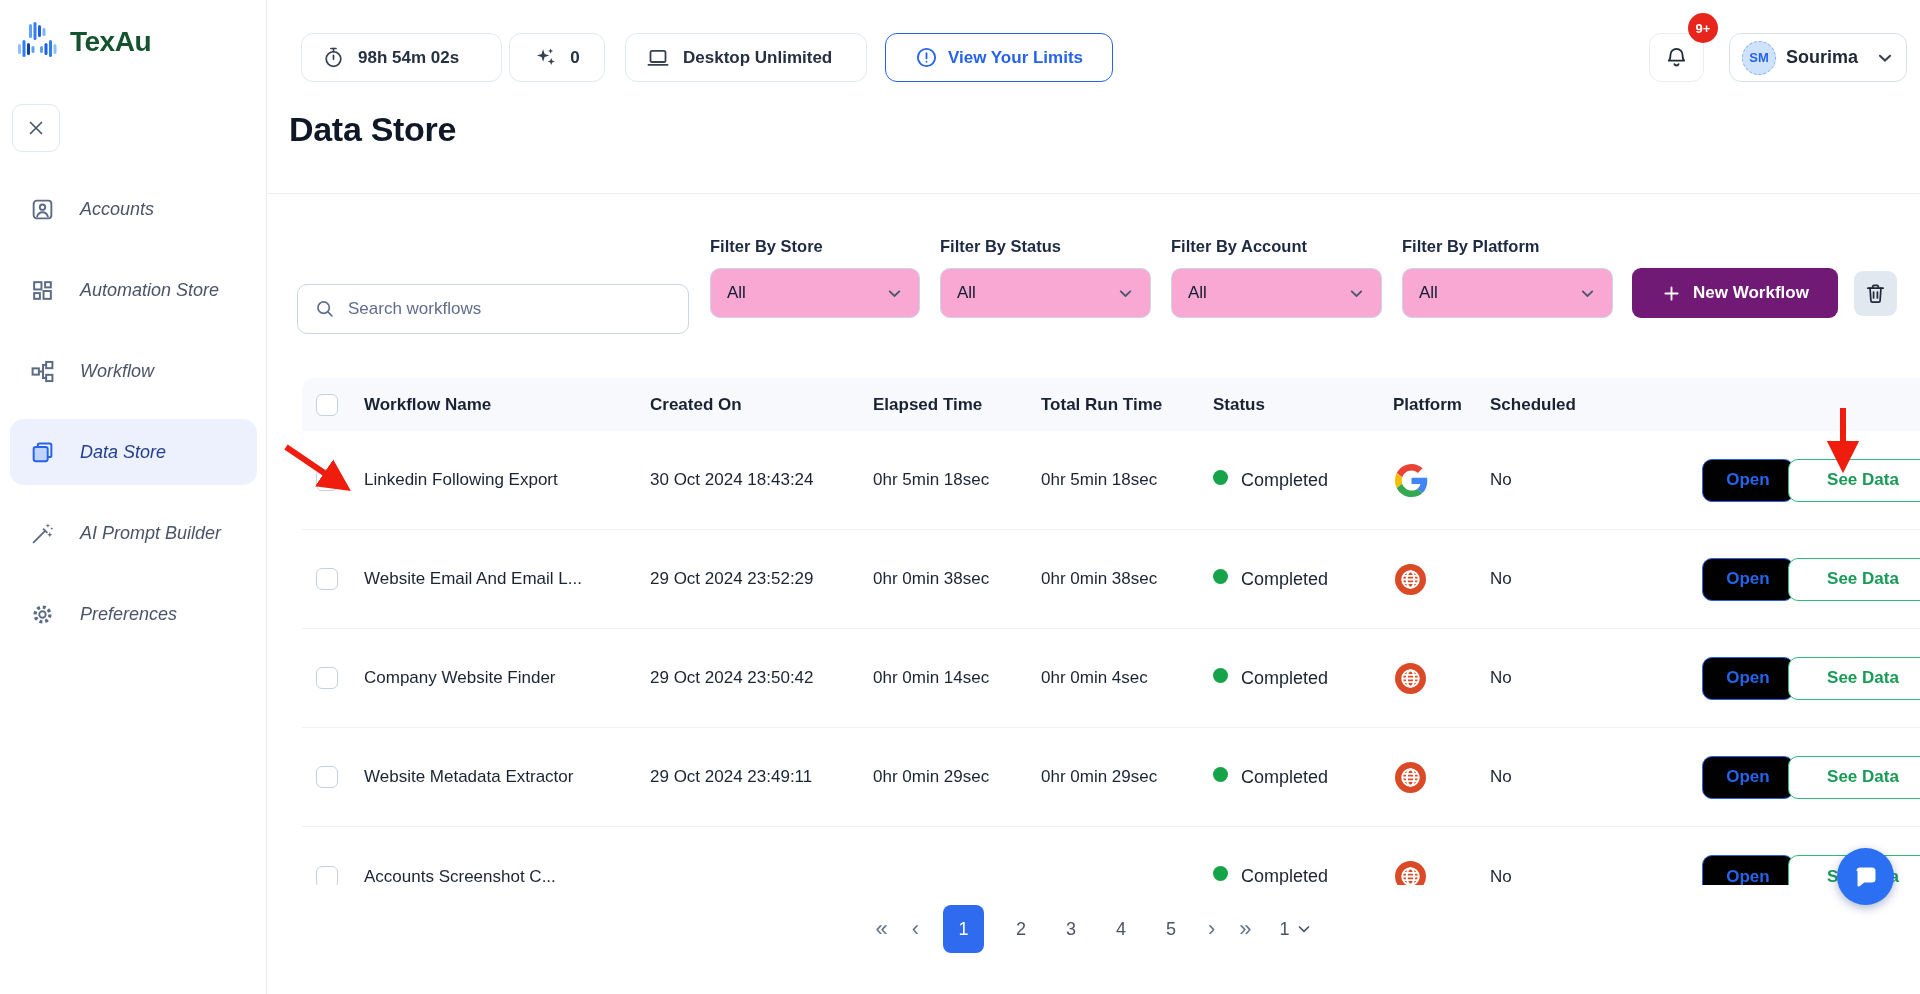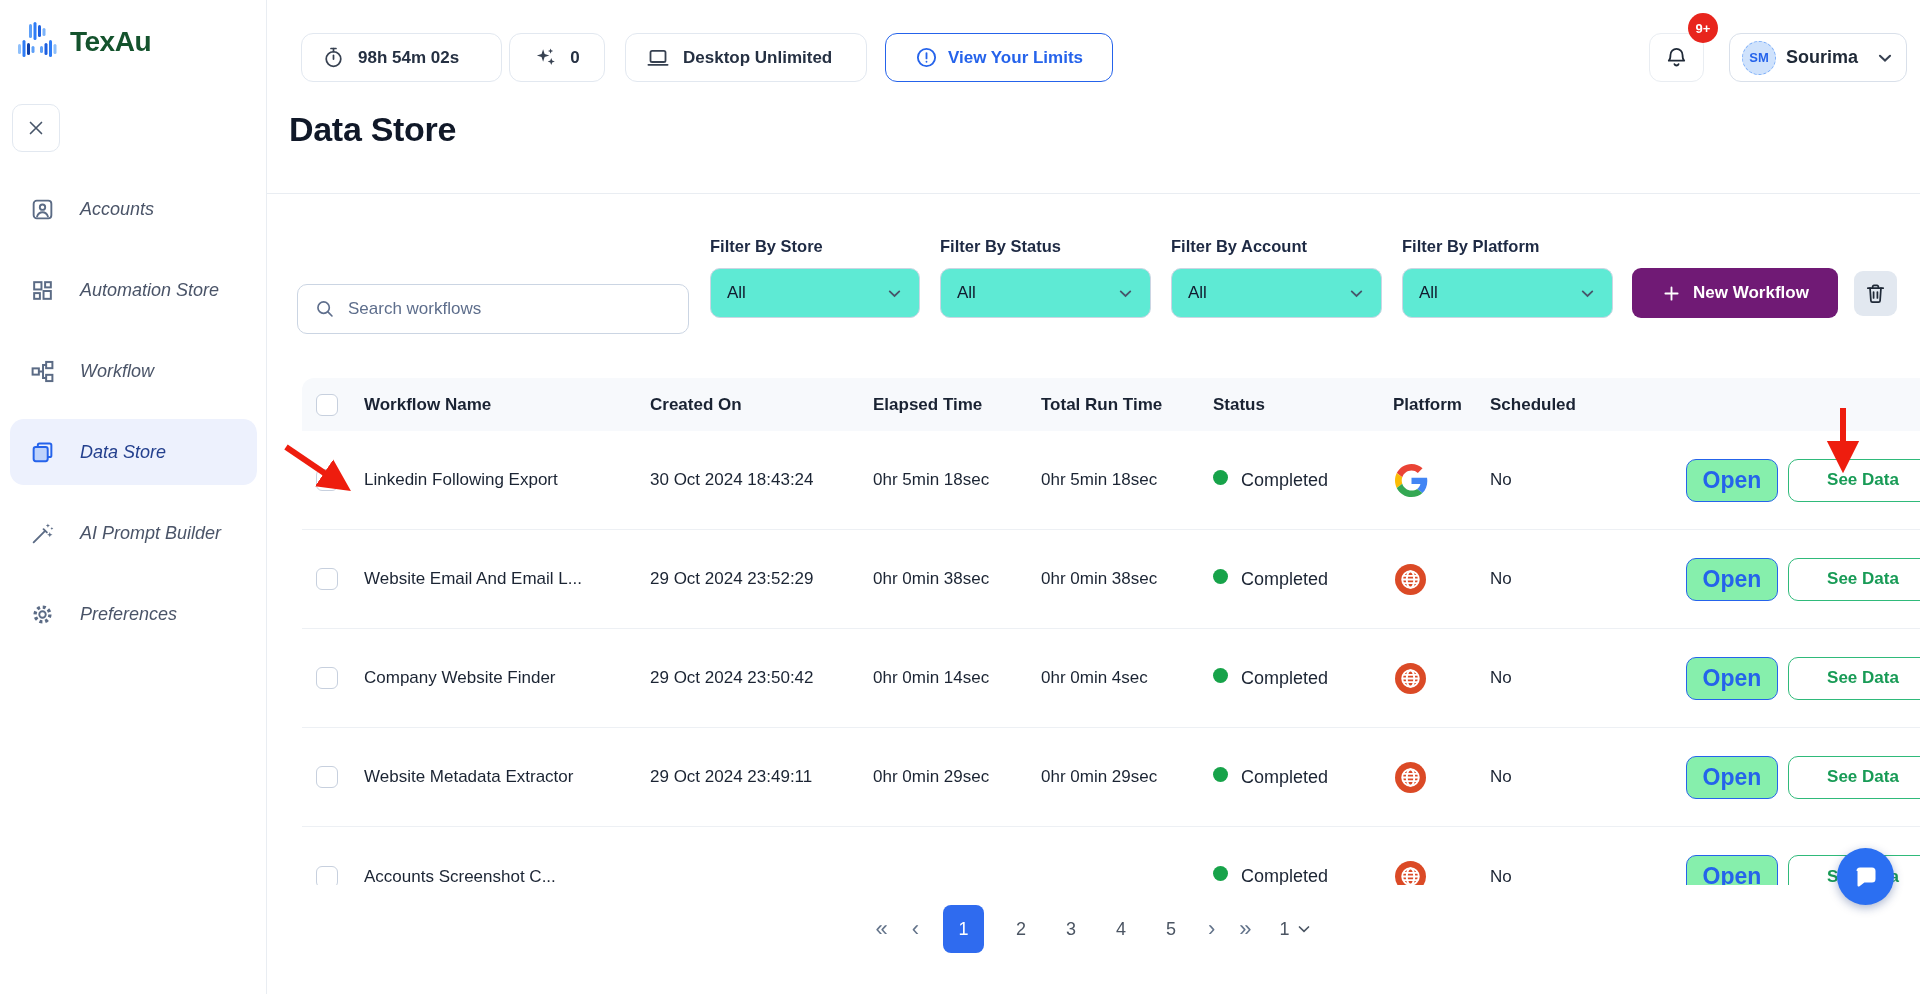--- a/index.html
+++ b/index.html
@@ -41,39 +41,39 @@
   .hdivider { position:absolute; left:0; top:193px; width:1653px; height:1px; background:#E9EDF2; }
 
   
   .flabel { position:absolute; top:237px; font-size:16.5px; font-weight:600; color:#1E2A44; }
   .flabel.l1 { left:443px; } .flabel.l2 { left:673px; } .flabel.l3 { left:904px; } .flabel.l4 { left:1135px; }
 
   .searchbox { position:absolute; left:30px; top:284px; width:392px; height:50px; border:1px solid #CBD5E3; border-radius:10px; background:#fff; display:flex; align-items:center; gap:12px; padding:0 16px; }
   .searchbox input { border:none; outline:none; flex:1; font-size:17px; color:#1F2937; font-family:"Liberation Sans",sans-serif; background:transparent; }
   .searchbox input::placeholder { color:#5E6E8C; }
 
-  .dropdown { position:absolute; top:268px; width:211px; height:50px; border:1px solid #CBD5E3; border-radius:10px; background:#5eead4; display:flex; align-items:center; justify-content:space-between; padding:0 16px; font-size:17px; color:#111B2E; cursor:pointer; }
+  .dropdown { position:absolute; top:268px; width:211px; height:50px; border:1px solid #CBD5E3; border-radius:10px; background:#f9a8d4; display:flex; align-items:center; justify-content:space-between; padding:0 16px; font-size:17px; color:#111B2E; cursor:pointer; }
   .dropdown.d1 { left:443px; width:210px; } .dropdown.d2 { left:673px; } .dropdown.d3 { left:904px; } .dropdown.d4 { left:1135px; }
 
   .new-wf { position:absolute; left:1365px; top:268px; width:206px; height:50px; border:none; border-radius:9px; background:#701a75; color:#fff; font-size:17px; font-weight:bold; font-family:"Liberation Sans",sans-serif; display:flex; align-items:center; justify-content:center; gap:11px; cursor:pointer; }
   .del-btn { position:absolute; left:1587px; top:271px; width:43px; height:45px; border:none; border-radius:9px; background:#E2E8F0; display:flex; align-items:center; justify-content:center; cursor:pointer; }
 
   
   .table-wrap { position:absolute; left:35px; top:378px; width:1646px; }
   .tgrid { display:grid; grid-template-columns:62px 286px 223px 168px 164px 188px 97px 192px 100px 148px; align-items:center; }
   .thead { height:53px; background:#F7F9FC; border-radius:12px 12px 0 0; font-size:17px; font-weight:bold; color:#1A2333; }
   .tbody { height:454px; overflow:hidden; }
   .trow { height:99px; border-bottom:1px solid #EDF0F4; font-size:17px; color:#1B2433; background:#fff; }
   .trow:first-child { border-top:none; }
   .trow:nth-child(n+5) { border-bottom:none; }
   .cbx { width:22px; height:22px; margin-left:14px; border:1.5px solid #C7D0DE; border-radius:6px; background:#fff; cursor:pointer; }
   .statuscell { display:flex; align-items:flex-start; gap:13px; padding-left:8px; font-size:18px; }
   .dot { width:15px; height:15px; border-radius:50%; background:#17A34A; flex:0 0 auto; }
   .platcell { padding-left:2px; }
-  .btn-open { width:92px; height:43px; margin-left:4px; border:1.5px solid #2563EB; border-radius:10px; background:#86efac; color:#2563EB; font-size:23px; font-weight:bold; font-family:"Liberation Sans",sans-serif; cursor:pointer; }
+  .btn-open { width:92px; height:43px; margin-left:20px; border:1.5px solid #2563EB; border-radius:10px; background:#000000; color:#2563EB; font-size:17px; font-weight:bold; font-family:"Liberation Sans",sans-serif; cursor:pointer; }
   .btn-see { width:150px; height:43px; margin-left:6px; border:1.5px solid #2FBA7A; border-radius:10px; background:#fff; color:#189B56; font-size:17px; font-weight:bold; font-family:"Liberation Sans",sans-serif; cursor:pointer; }
 
   
   .pagination { position:absolute; left:0; top:905px; width:1653px; display:flex; align-items:center; justify-content:center; gap:24px; }
   .pg-arrow { font-size:22px; color:#64748B; cursor:pointer; user-select:none; line-height:1; }
   .page-nums { display:flex; align-items:center; gap:24px; }
   .page { min-width:26px; height:48px; display:flex; align-items:center; justify-content:center; font-size:18px; color:#4B5563; cursor:pointer; }
   .page.active { width:41px; background:#2F6BEF; border-radius:8px; color:#fff; }
   .page-size { display:flex; align-items:center; gap:6px; font-size:18px; color:#4B5563; cursor:pointer; margin-left:4px; }
 

